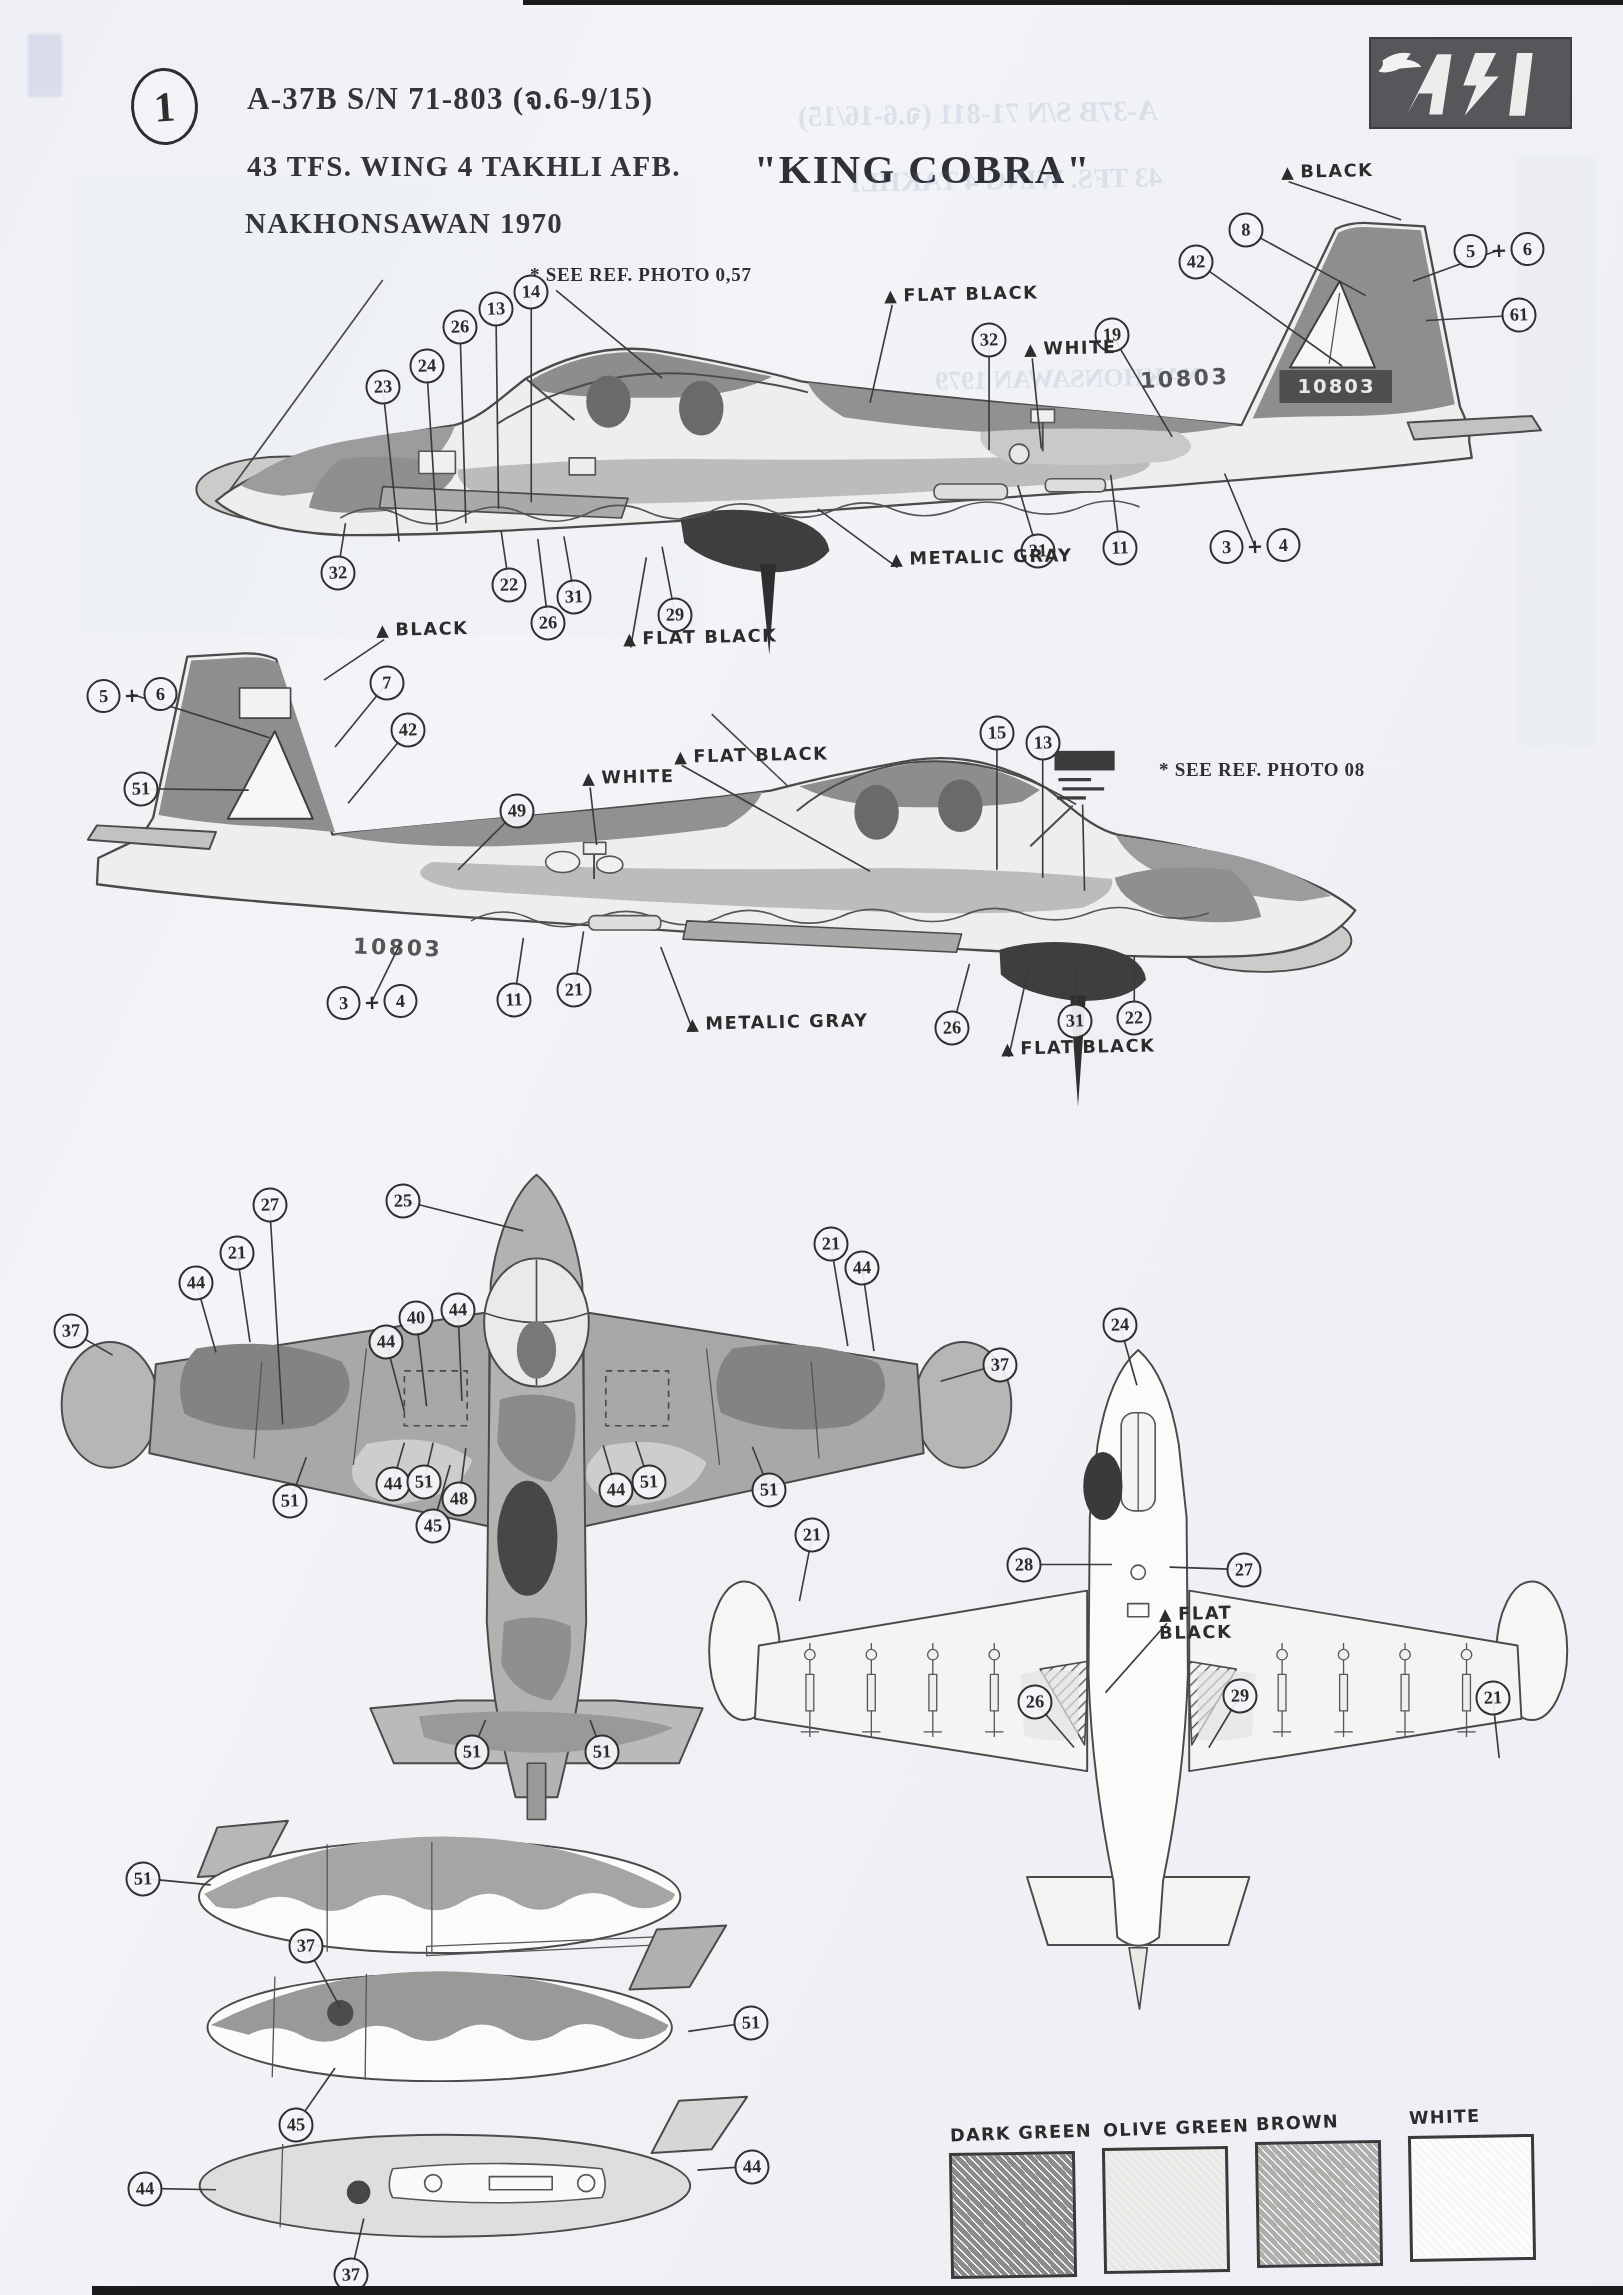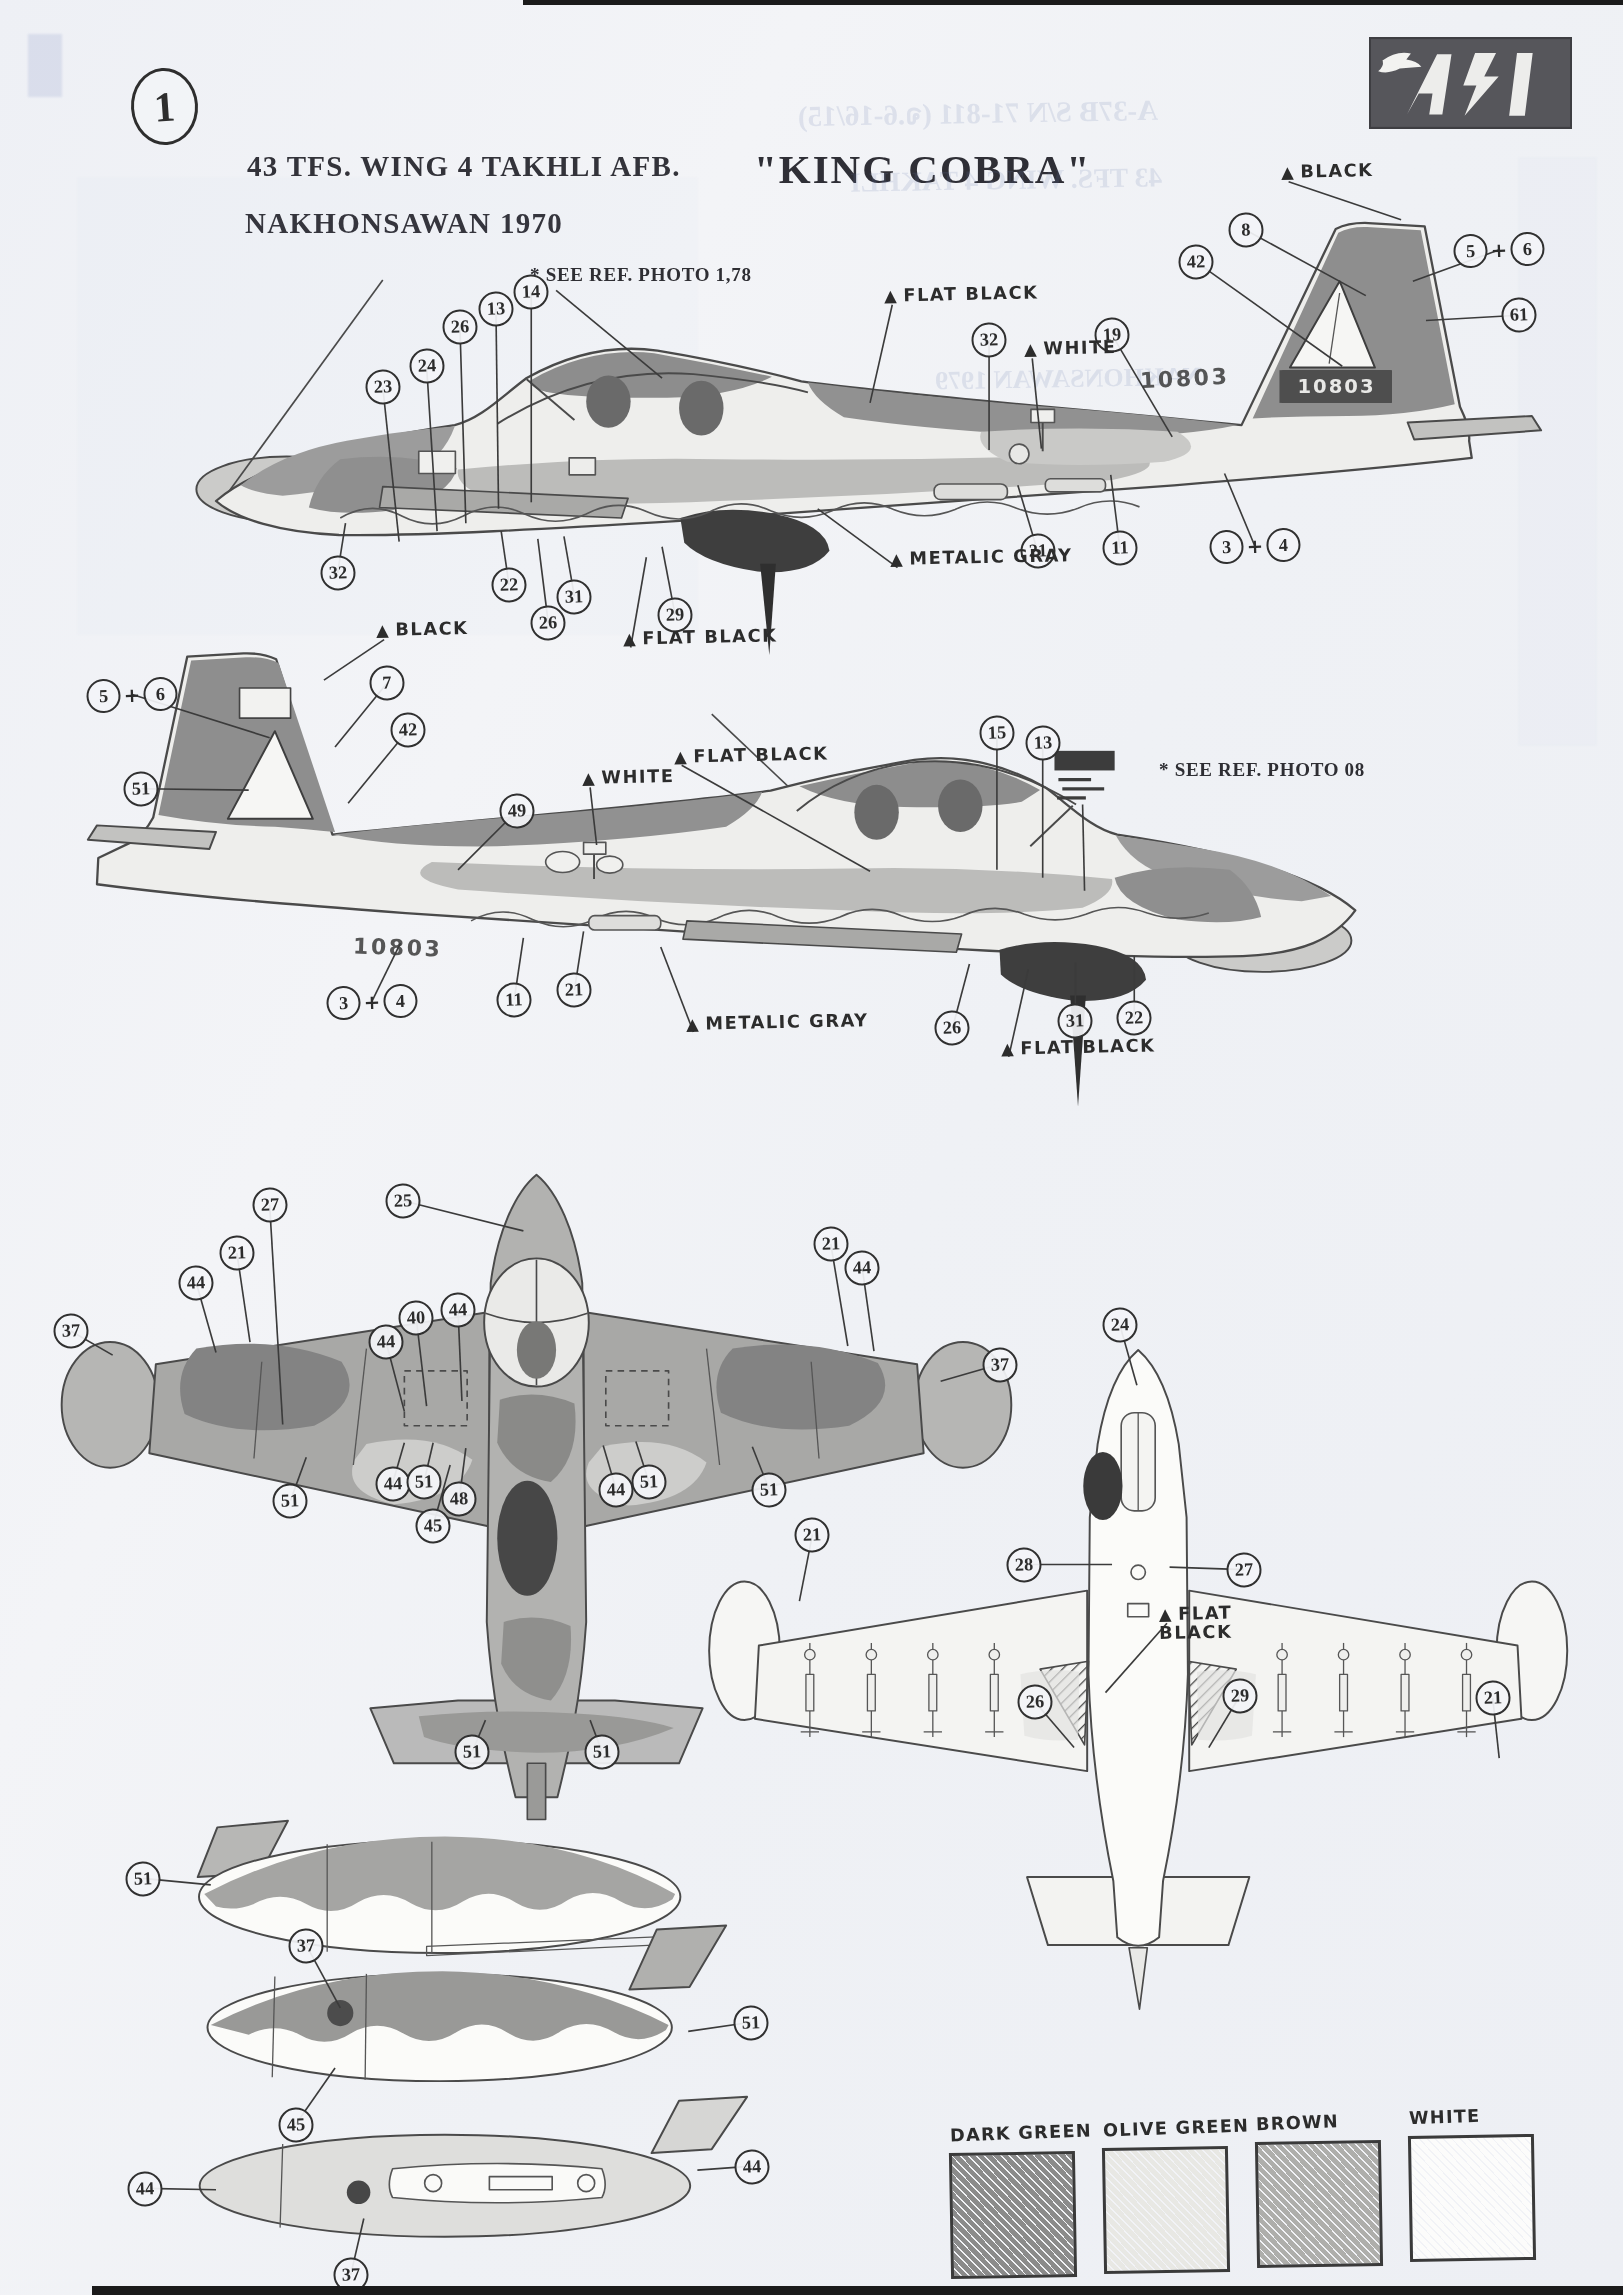--- a/index.html
+++ b/index.html
@@ -61,20 +61,21 @@
       <div class="ghost" style="left: 850px; top: 164px; font-size: 27.5px;">43 TFS. WING 4 TAKHLI</div>
       <div class="ghost" style="left: 935px; top: 364px; font-size: 26px;">NAKHONSAWAN 1979</div>
     </div>
   <div class="blue-blotch" style="left:27.5px;top:34px;width:34px;height:63px;"></div>
   <div class="blue-blotch" style="left:77px;top:177px;width:621px;height:458px;opacity:.25;background:rgba(140,160,205,.10);"></div>
   <div class="blue-blotch" style="left:1518px;top:157px;width:79px;height:589px;opacity:.3;background:rgba(120,140,190,.10);"></div>
   <div class="scan-strip" style="left:523px;top:0;width:1100px;height:4.6px;"></div>
   <div class="scan-strip" style="left:92px;top:2286px;width:1531px;height:9.8px;"></div>
 
   <div class="idx-circle">1</div>
+  <div class="title-line" style="left:247px;top:73px;font-size:31px;">A-37B S/N 71-803 (จ.6-9/15)</div>
   <div class="title-line" style="left:247px;top:150px;font-size:29px;">43  TFS. WING 4 TAKHLI AFB.</div>
   <div class="title-line" style="left:245px;top:207px;font-size:29px;">NAKHONSAWAN 1970</div>
   <div class="nickname" style="left:754px;top:145px;">"KING COBRA"</div>
 
   <div class="logo" aria-label="ASI">
     <svg width="203" height="92" viewBox="0 0 310 140">
       <rect x="0" y="0" width="310" height="140" fill="#56565b"></rect>
       <rect x="0" y="0" width="310" height="140" fill="none" stroke="#3e3e42" stroke-width="6"></rect>
       <path d="M20,36 q22,-16 44,-11 l-7,9 q16,2 23,11 l-33,3 q-18,9 -33,4 q9,-7 7,-16 Z" fill="#f2f2f0"></path>
       <path d="M58,118 L104,26 L126,26 L112,118 L92,118 L97,86 L76,86 Z" fill="#ededeb"></path>
@@ -446,21 +447,21 @@
       <div class="co" style="left: 812px; top: 1535px;">21</div>
       <div class="co" style="left: 1493px; top: 1698px;">21</div>
       <div class="hand" style="max-width: 105px; left: 1159px; top: 1604px;"><span class="tri">▲</span><span>FLAT BLACK</span></div>
       <div class="co" style="left: 143px; top: 1879px;">51</div>
       <div class="co" style="left: 306px; top: 1946px;">37</div>
       <div class="co" style="left: 751px; top: 2023px;">51</div>
       <div class="co" style="left: 296px; top: 2125px;">45</div>
       <div class="co" style="left: 145px; top: 2189px;">44</div>
       <div class="co" style="left: 351px; top: 2275px;">37</div>
       <div class="co" style="left: 752px; top: 2167px;">44</div>
-      <div class="note" style="left: 530px; top: 264px;">* SEE REF. PHOTO 1,78</div>
+      <div class="note" style="left: 530px; top: 264px;">* SEE REF. PHOTO 0,57</div>
       <div class="note" style="left: 1159px; top: 759px;">* SEE REF. PHOTO 08</div>
       <div class="serial-dark" style="left: 1140px; top: 366px; transform: rotate(-3deg);">10803</div>
       <div class="serial-band" style="left: 1281px; top: 370px; width: 111px; height: 33px;">10803</div>
       <div class="serial-dark" style="left: 353px; top: 935px; transform: rotate(2deg);">10803</div>
     </div>
   <div id="legend">
       <div class="legend-item" style="left: 950px; top: 2123px;">
         <div class="legend-label">DARK GREEN</div>
         <div class="legend-swatch" style="background: repeating-linear-gradient(47deg, rgb(139, 139, 139) 0px, rgb(139, 139, 139) 4.6px, rgba(255, 255, 255, 0.22) 4.6px, rgba(255, 255, 255, 0.22) 5.9px);"></div>
       </div>

